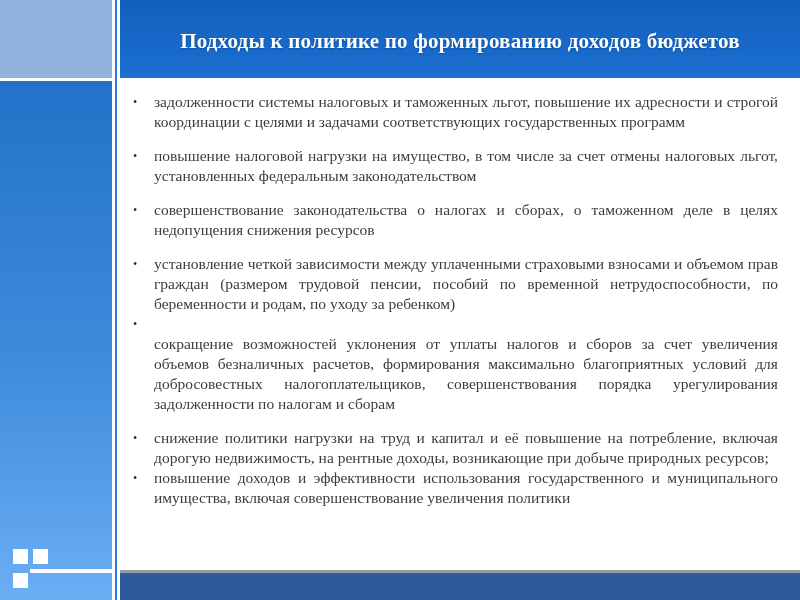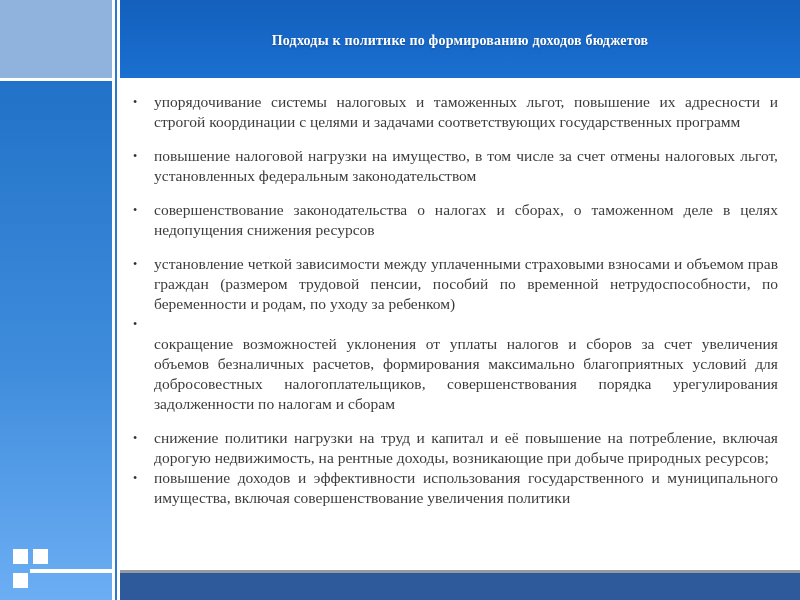--- a/index.html
+++ b/index.html
@@ -75,21 +75,21 @@
     width: 680px; height: 78px;
     background: linear-gradient(180deg, #1360BC 0%, #1768C8 55%, #1B70D0 100%);
     display: flex;
     align-items: center;
     justify-content: center;
   }
   .title {
     margin: 0;
     padding: 4px 10px 0 10px;
     color: #ffffff;
-    font-size: 14px;
+    font-size: 21px;
     font-weight: bold;
     text-align: center;
     letter-spacing: 0.2px;
     text-shadow: 0 1px 2px rgba(0,0,0,0.25);
     font-family: "Liberation Serif", "DejaVu Serif", serif;
   }
 
   
   .content {
     position: absolute;
@@ -156,21 +156,21 @@
   <div class="v-divider"></div>
 
   <div class="header">
     <h1 class="title">Подходы к политике по формированию доходов бюджетов</h1>
   </div>
 
   <div class="content">
     <div id="bullet-list">
         <div class="bullet-item gap-after">
           <span class="bullet-marker">•</span>
-          <span class="bullet-text">упорядочивание системы налоговых и таможенных льгот, повышение их адресности и строгой координации с целями и задачами соответствующих государственных программ</span>
+          <span class="bullet-text">задолженности системы налоговых и таможенных льгот, повышение их адресности и строгой координации с целями и задачами соответствующих государственных программ</span>
         </div>
         <div class="bullet-item gap-after">
           <span class="bullet-marker">•</span>
           <span class="bullet-text">повышение налоговой нагрузки на имущество, в том числе за счет отмены налоговых льгот, установленных федеральным законодательством</span>
         </div>
         <div class="bullet-item gap-after">
           <span class="bullet-marker">•</span>
           <span class="bullet-text">совершенствование законодательства о налогах и сборах, о таможенном деле в целях недопущения снижения ресурсов</span>
         </div>
         <div class="bullet-item">

